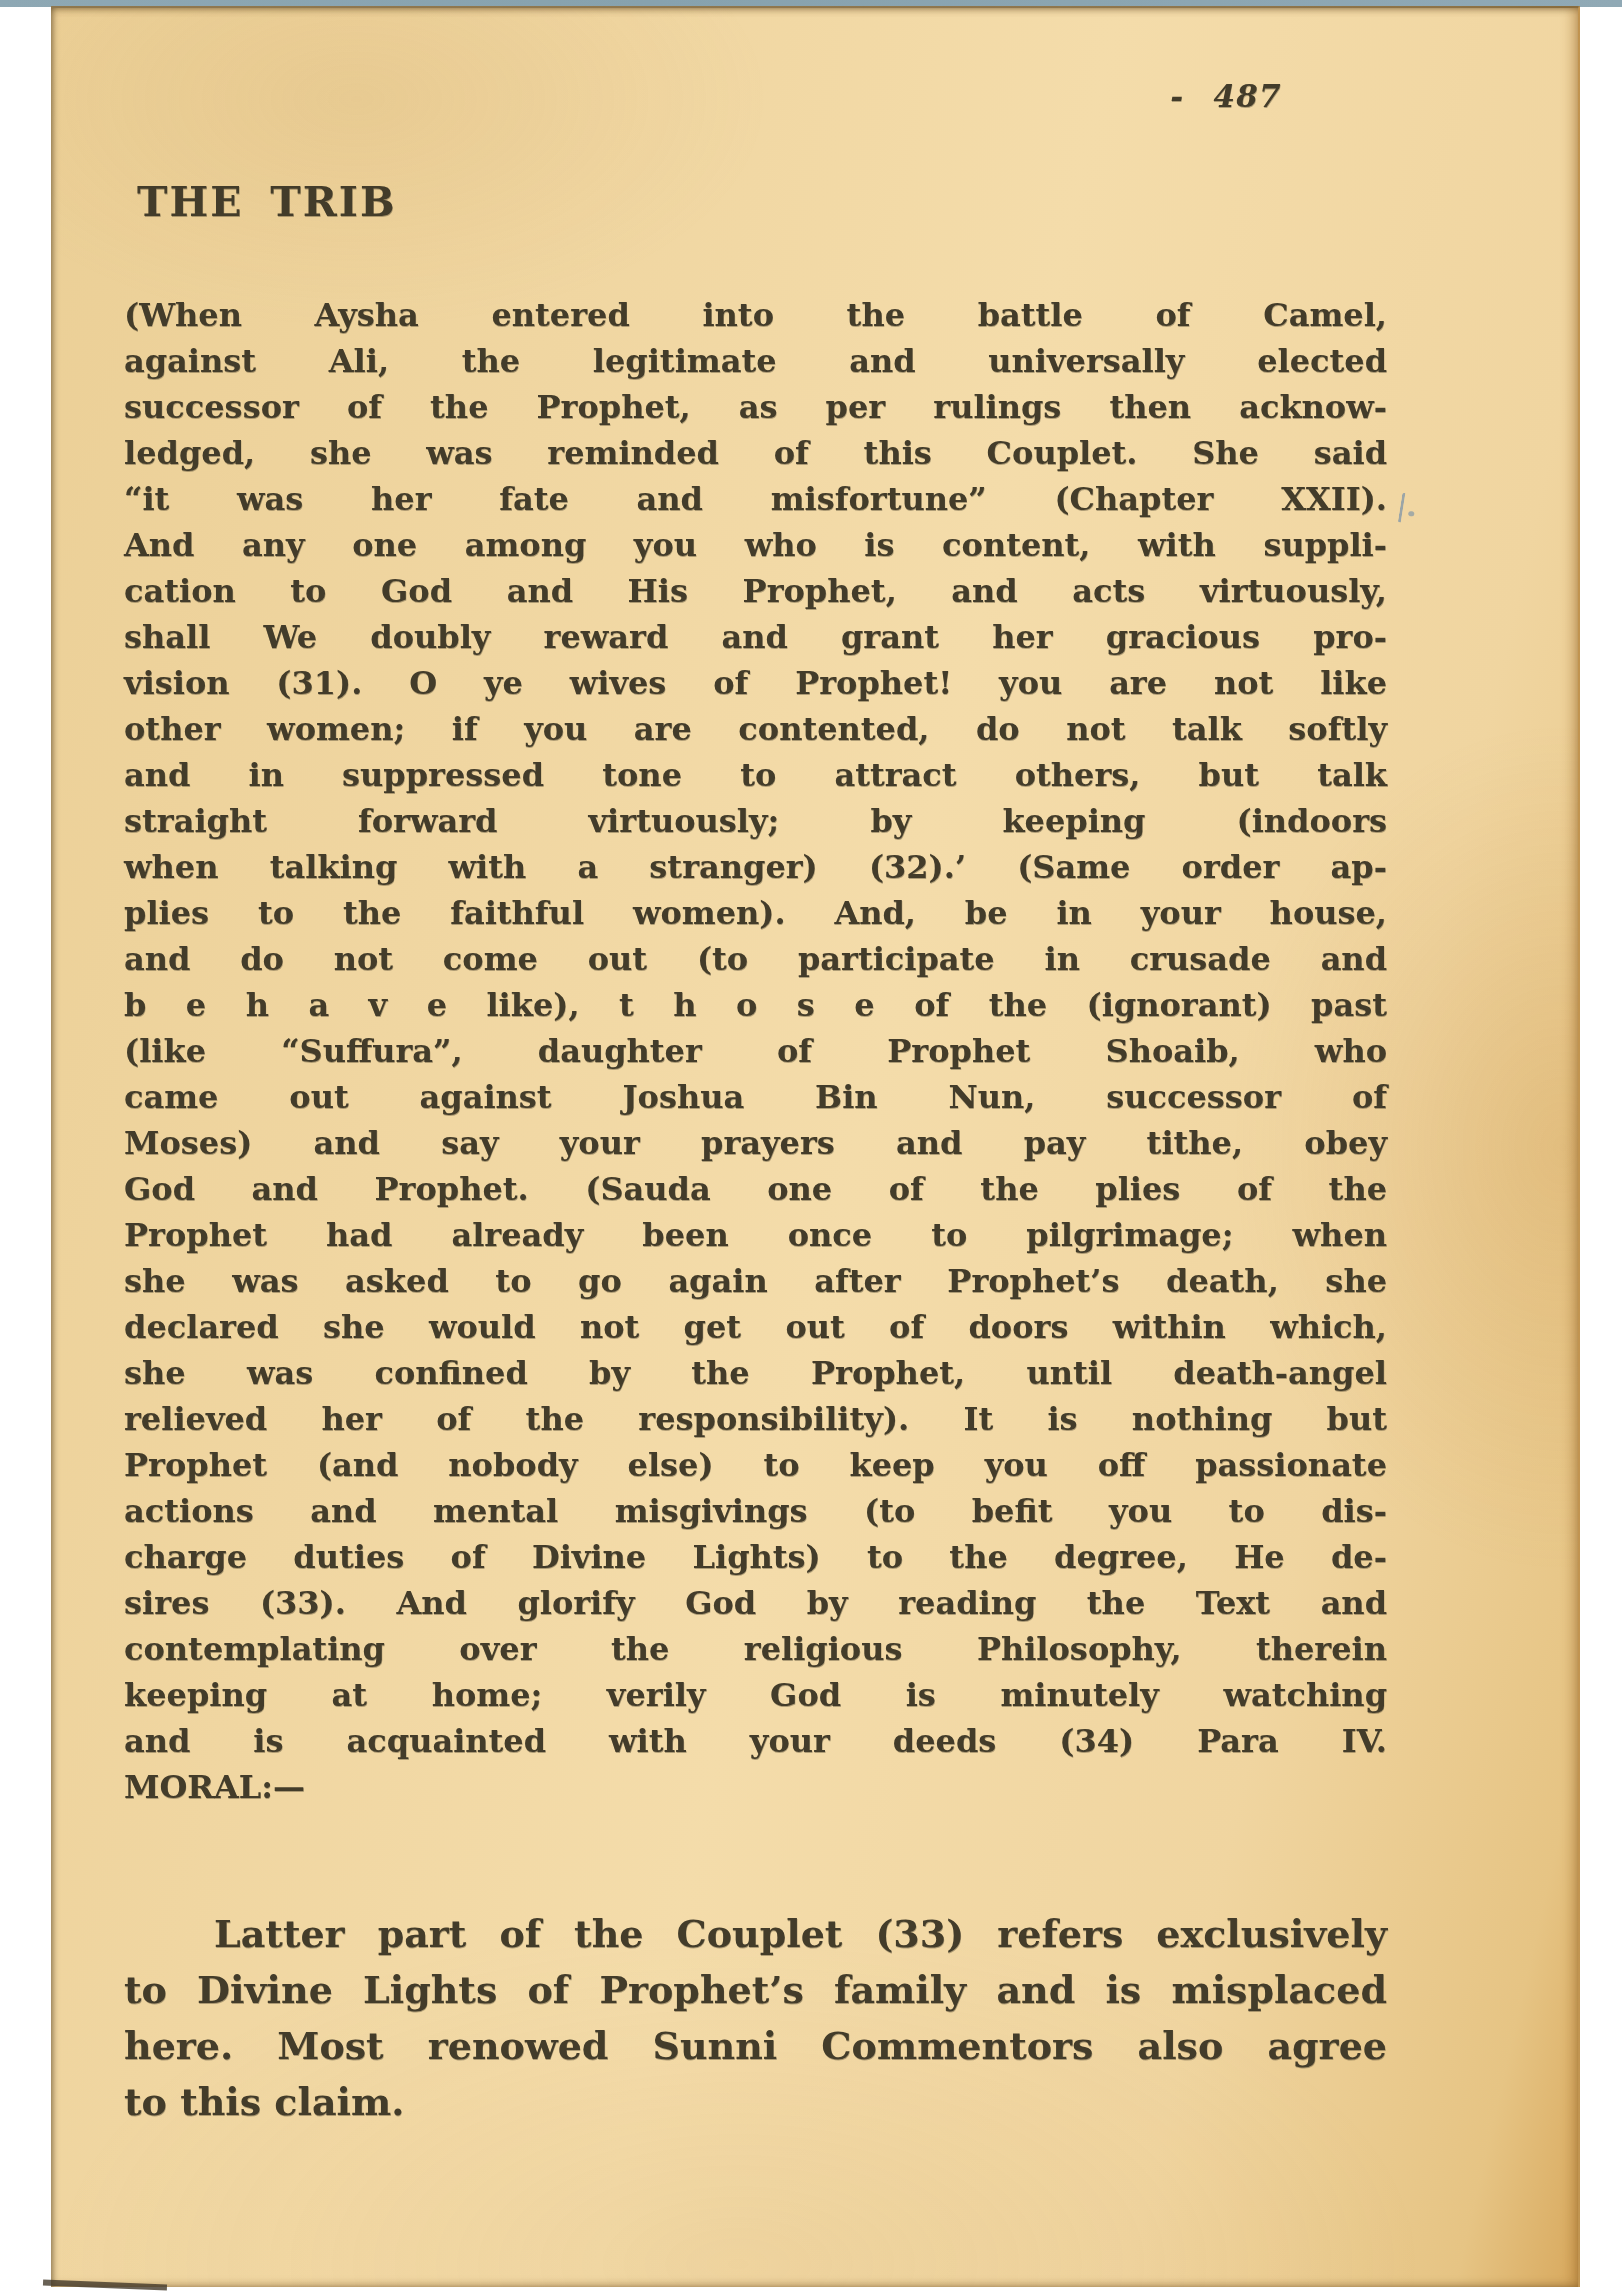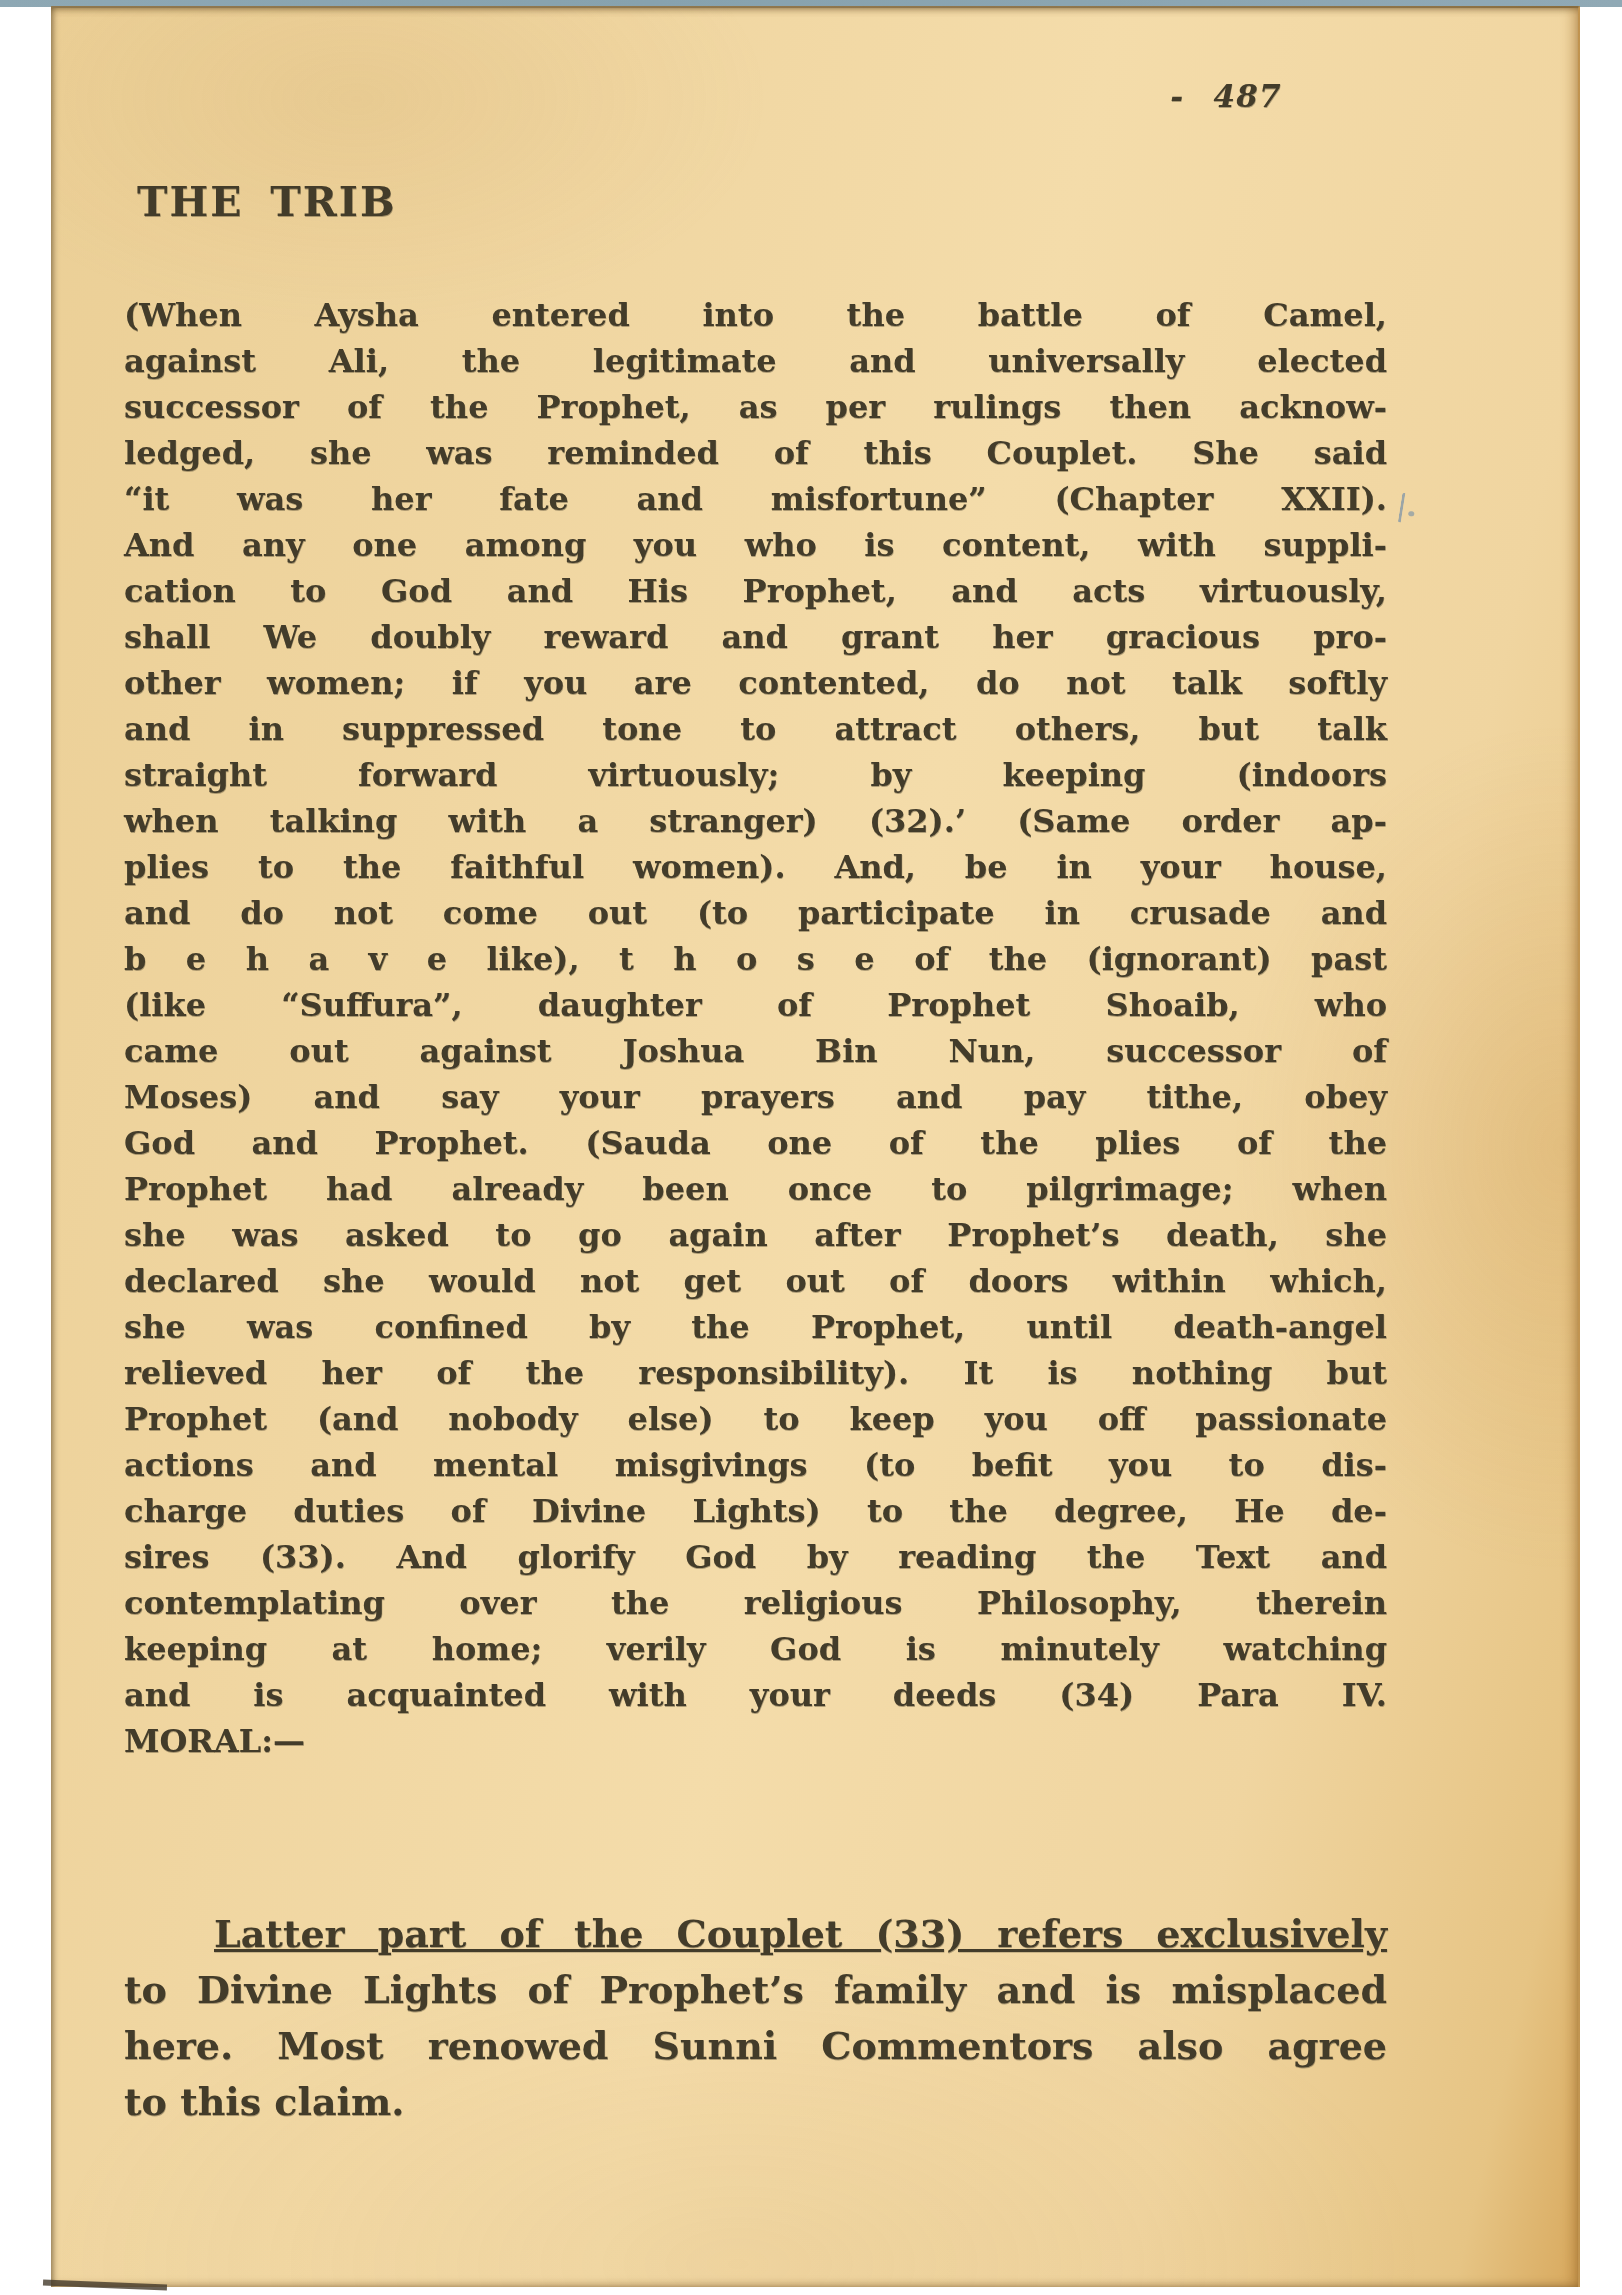--- a/index.html
+++ b/index.html
@@ -60,21 +60,21 @@
     font-size:38px;
   }
   .line{
     height:46px;line-height:46px;
     white-space:nowrap;
     text-align:justify;
     text-align-last:justify;
   }
   .closing-block .line{height:56px;line-height:56px;}
   .line.nl{text-align-last:left;white-space:normal;}
-  .line.indent{padding-left:90px;text-decoration:underline;}
+  .line.indent{padding-left:90px;}
   .pen-mark{
     position:absolute;left:1349px;top:486px;width:17px;height:30px;
     border-left:3.3px solid rgba(125,148,168,0.75);
     transform:rotate(9deg);border-radius:2px;
   }
   .pen-mark::after{
     content:"";position:absolute;left:5.9px;top:17px;width:5.9px;height:4.6px;
     background:rgba(125,148,168,0.65);border-radius:50%;
   }
 </style>
@@ -91,20 +91,21 @@
 
   <div class="body-block ink">
     <div class="line">(When Aysha entered into the battle of Camel,</div>
     <div class="line">against Ali, the legitimate and universally elected</div>
     <div class="line">successor of the Prophet, as per rulings then acknow-</div>
     <div class="line">ledged, she was reminded of this Couplet. She said</div>
     <div class="line">“it was her fate and misfortune” (Chapter XXII).</div>
     <div class="line">And any one among you who is content, with suppli-</div>
     <div class="line">cation to God and His Prophet, and acts virtuously,</div>
     <div class="line">shall We doubly reward and grant her gracious pro-</div>
+    <div class="line">vision (31). O ye wives of Prophet! you are not like</div>
     <div class="line">other women; if you are contented, do not talk softly</div>
     <div class="line">and in suppressed tone to attract others, but talk</div>
     <div class="line">straight forward virtuously; by keeping (indoors</div>
     <div class="line">when talking with a stranger) (32).’ (Same order ap-</div>
     <div class="line">plies to the faithful women). And, be in your house,</div>
     <div class="line">and do not come out (to participate in crusade and</div>
     <div class="line">b e h a v e like), t h o s e of the (ignorant) past</div>
     <div class="line">(like “Suffura”, daughter of Prophet Shoaib, who</div>
     <div class="line">came out against Joshua Bin Nun, successor of</div>
     <div class="line">Moses) and say your prayers and pay tithe, obey</div>

